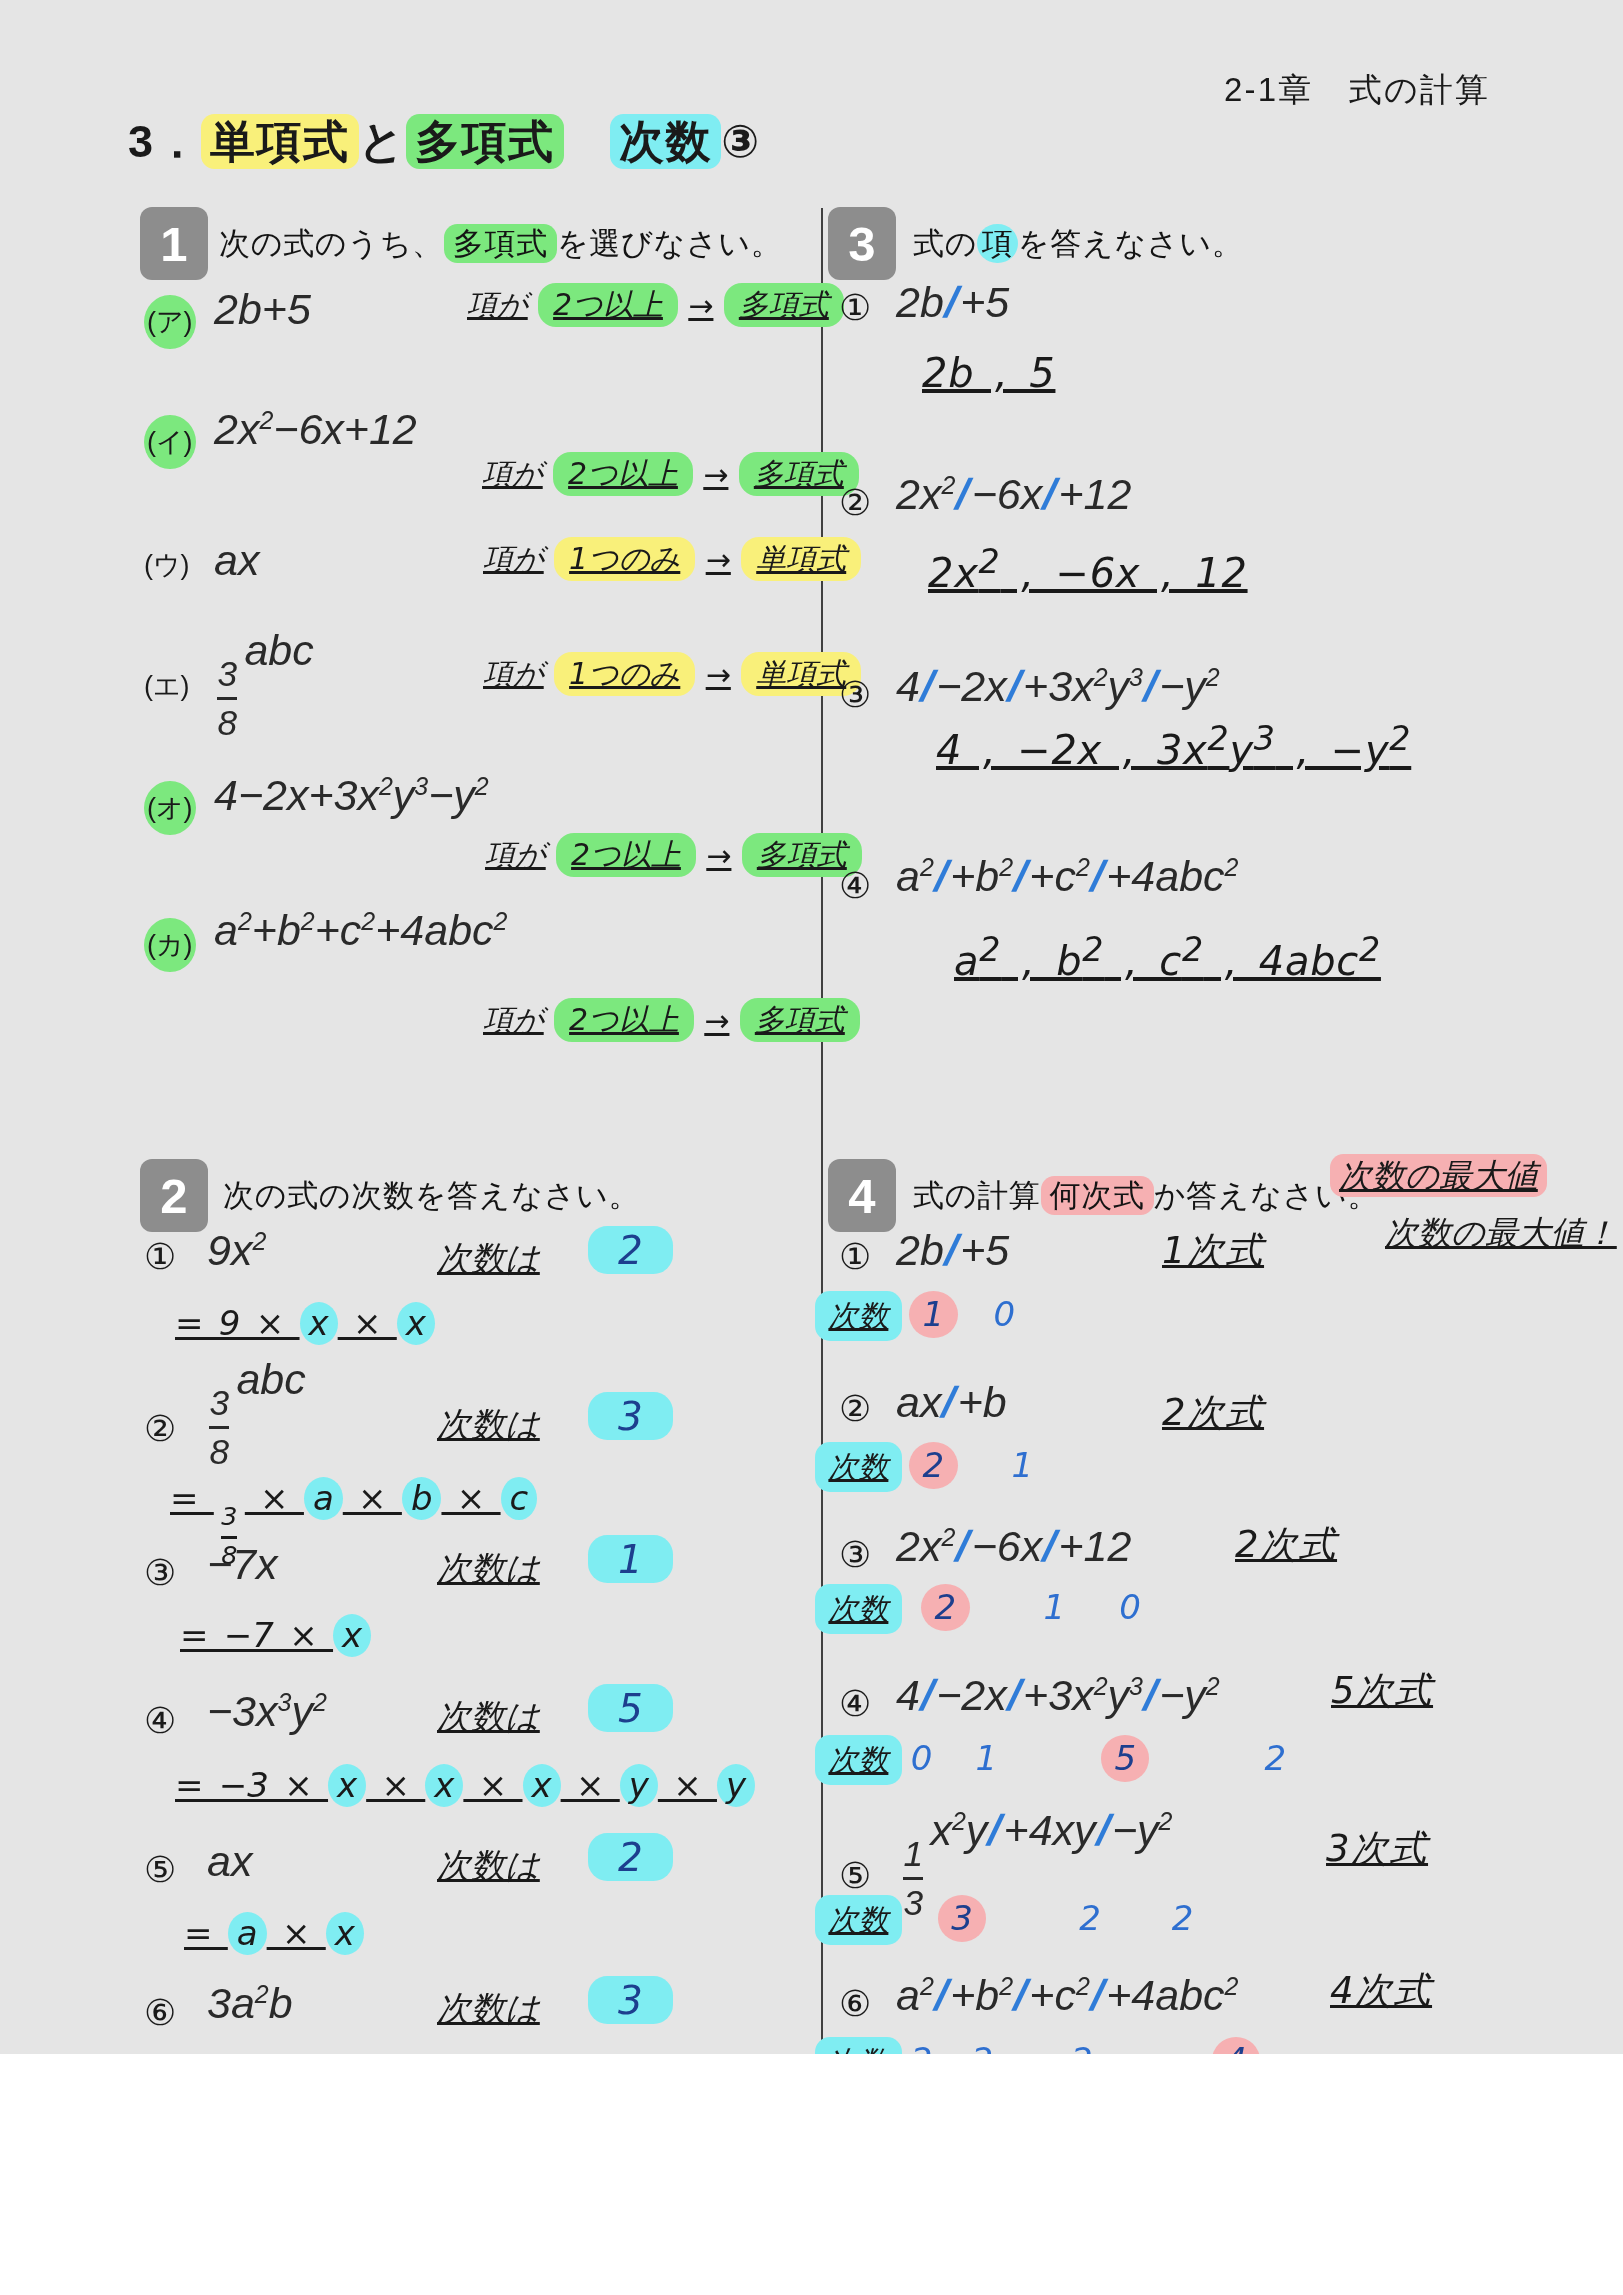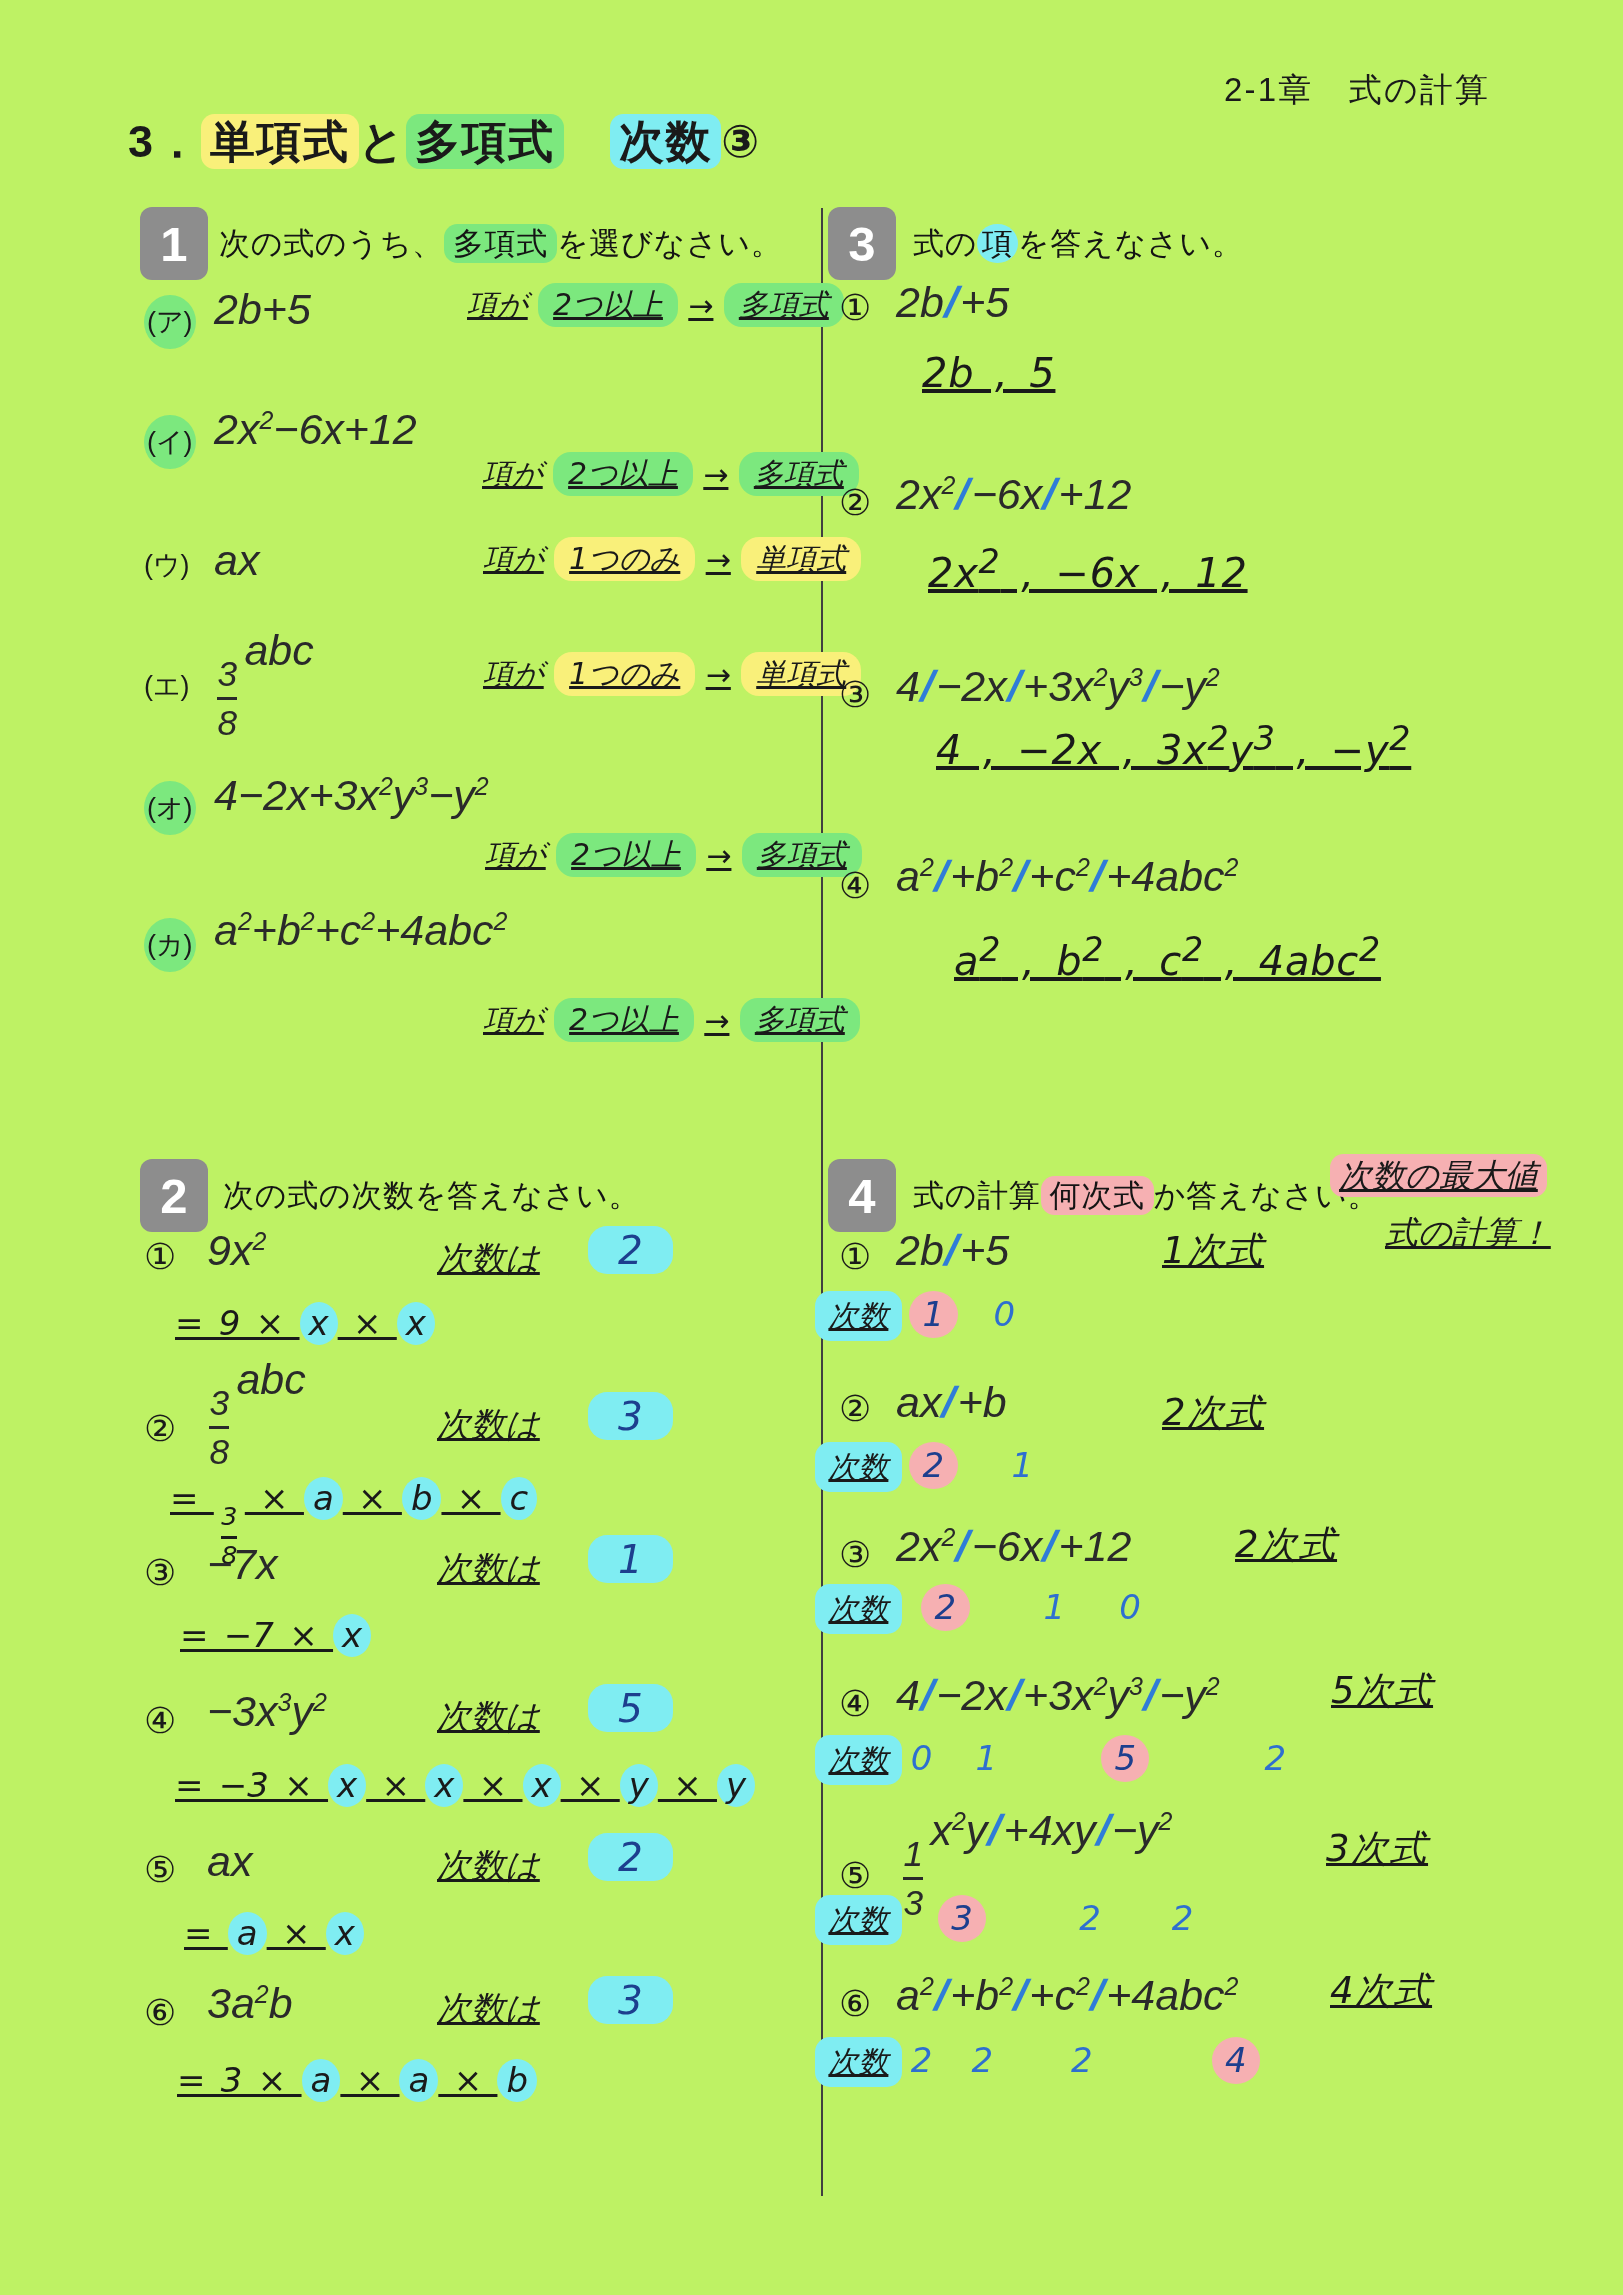--- a/index.html
+++ b/index.html
@@ -1,16 +1,16 @@
 <!DOCTYPE html>
 <html style="font-size:12px"><head>
 <meta charset="utf-8">
 <style>
   html,body{margin:0;padding:0;background:#ffffff;}
-  .page{position:relative;width:1624px;height:2295px;background:#bef264;overflow:hidden;color:#141414;}
+  .page{position:relative;width:1624px;height:2054px;background:#e5e5e5;overflow:hidden;color:#141414;}
   .abs{position:absolute;}
 
   
   .print{font-family:"Liberation Sans","DejaVu Sans",sans-serif;}
   .chapter{font-size:33px;letter-spacing:2.2px;color:#1a1a1a;}
   .title{font-size:45px;font-weight:700;letter-spacing:1.5px;color:#1a1a1a;white-space:nowrap;}
   .prompt{font-size:31px;letter-spacing:0.7px;white-space:nowrap;}
 
   
   .hl-y{background:#f9f07a;border-radius:13.4px;padding:2.2px 9px;}
@@ -203,21 +203,21 @@
   <div class="abs math" style="left:207px;top:1979px">3a<sup>2</sup>b</div>
   <div class="abs hw jisuwa" style="left:437px;top:1986px">次数は</div>
   <div class="abs degpill" style="left:588px;top:1976px">3</div>
   <div class="abs hw expansion" style="left:177px;top:2059px">= 3 × <span class="circ">a</span> × <span class="circ">a</span> × <span class="circ">b</span></div>
 
   <div class="abs badge" style="left:828px;top:1159px">4</div>
   <div class="abs prompt" style="left:913px;top:1175px">
     <span>式の計算</span><span class="hl-p">何次式</span><span>か答えなさい。</span>
   </div>
   <div class="abs hw note-red-line2" style="left:1330px;top:1154px"><span class="hl-p">次数の最大値</span></div>
-  <div class="abs hw note-red-line2" style="left:1385px;top:1211px">式の計算！</div>
+  <div class="abs hw note-red-line2" style="left:1385px;top:1211px">次数の最大値！</div>
 
   <div class="abs cnum" style="left:839px;top:1236px">①</div>
   <div class="abs math" style="left:896px;top:1226px">2b<span class="slash">/</span>+5</div>
   <div class="abs hw shiki-ans" style="left:1162px;top:1226px">1次式</div>
   <div class="abs deg-row" style="left:815px;top:1291px">
     <span class="hw deg-label">次数</span>
     <span class="hw"><span class="mark mark-pink" style="margin-left: 7.4px;">1</span><span class="mark" style="margin-left: 36px;">0</span></span>
   </div>
 
   <div class="abs cnum" style="left:839px;top:1388px">②</div>

